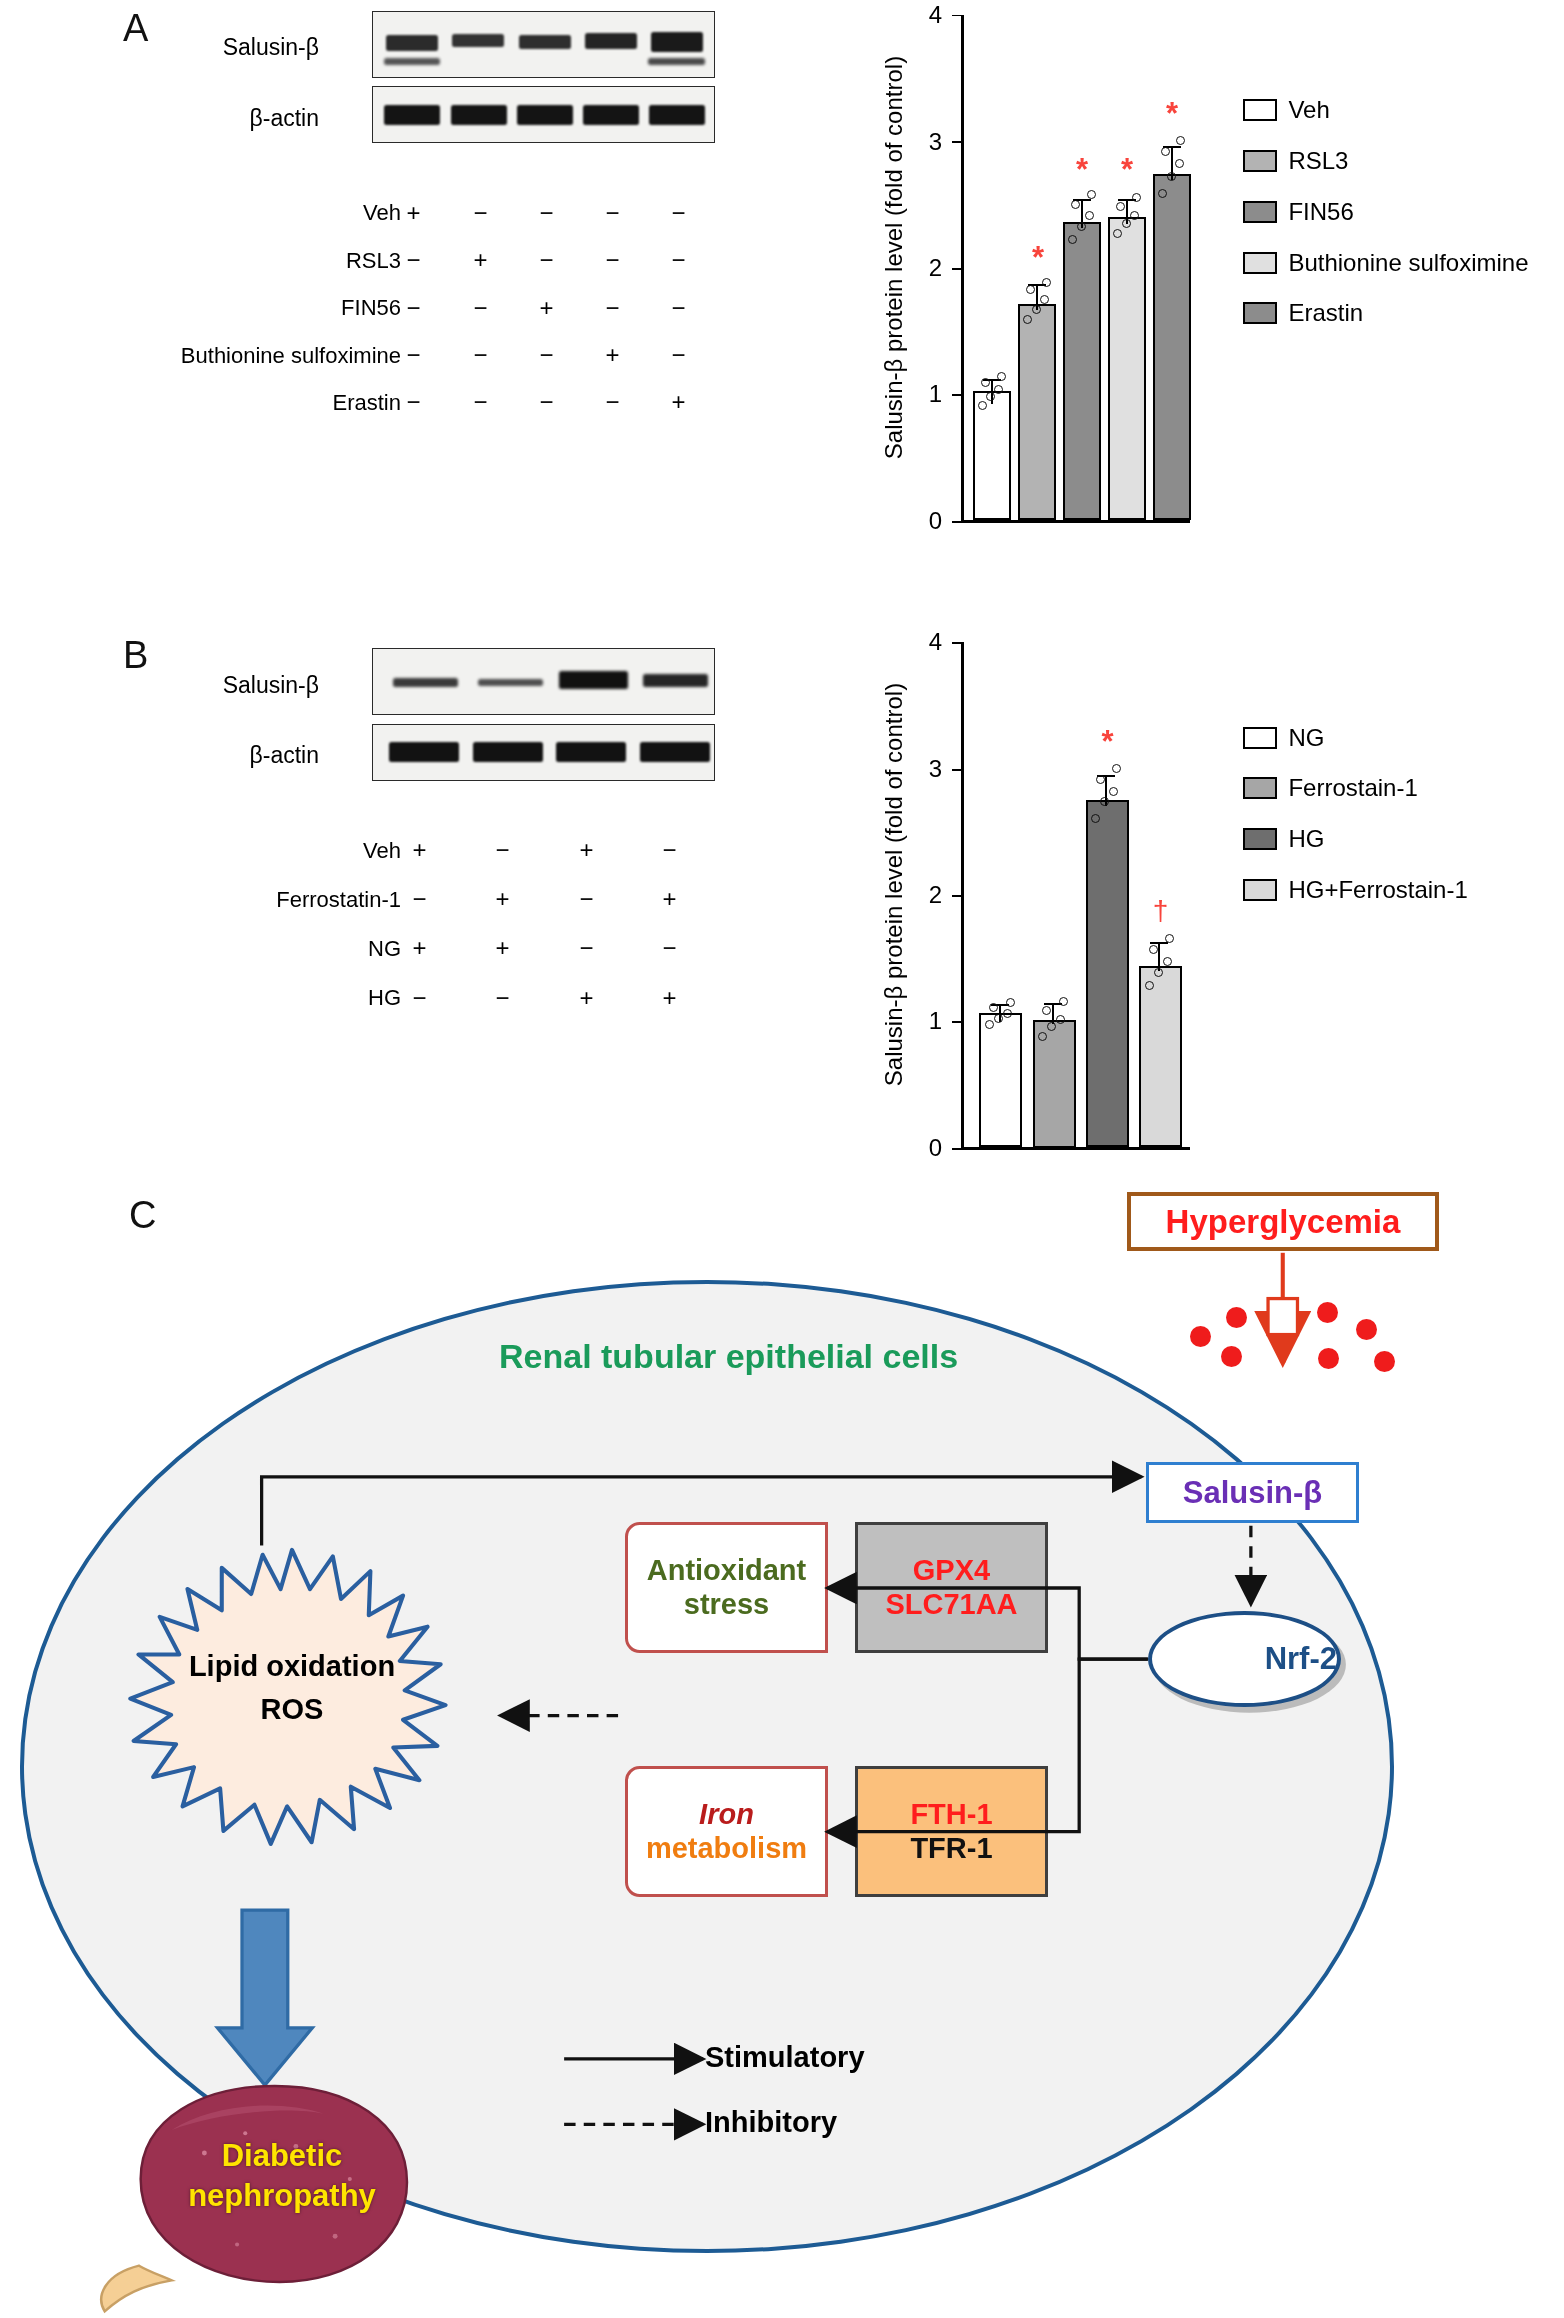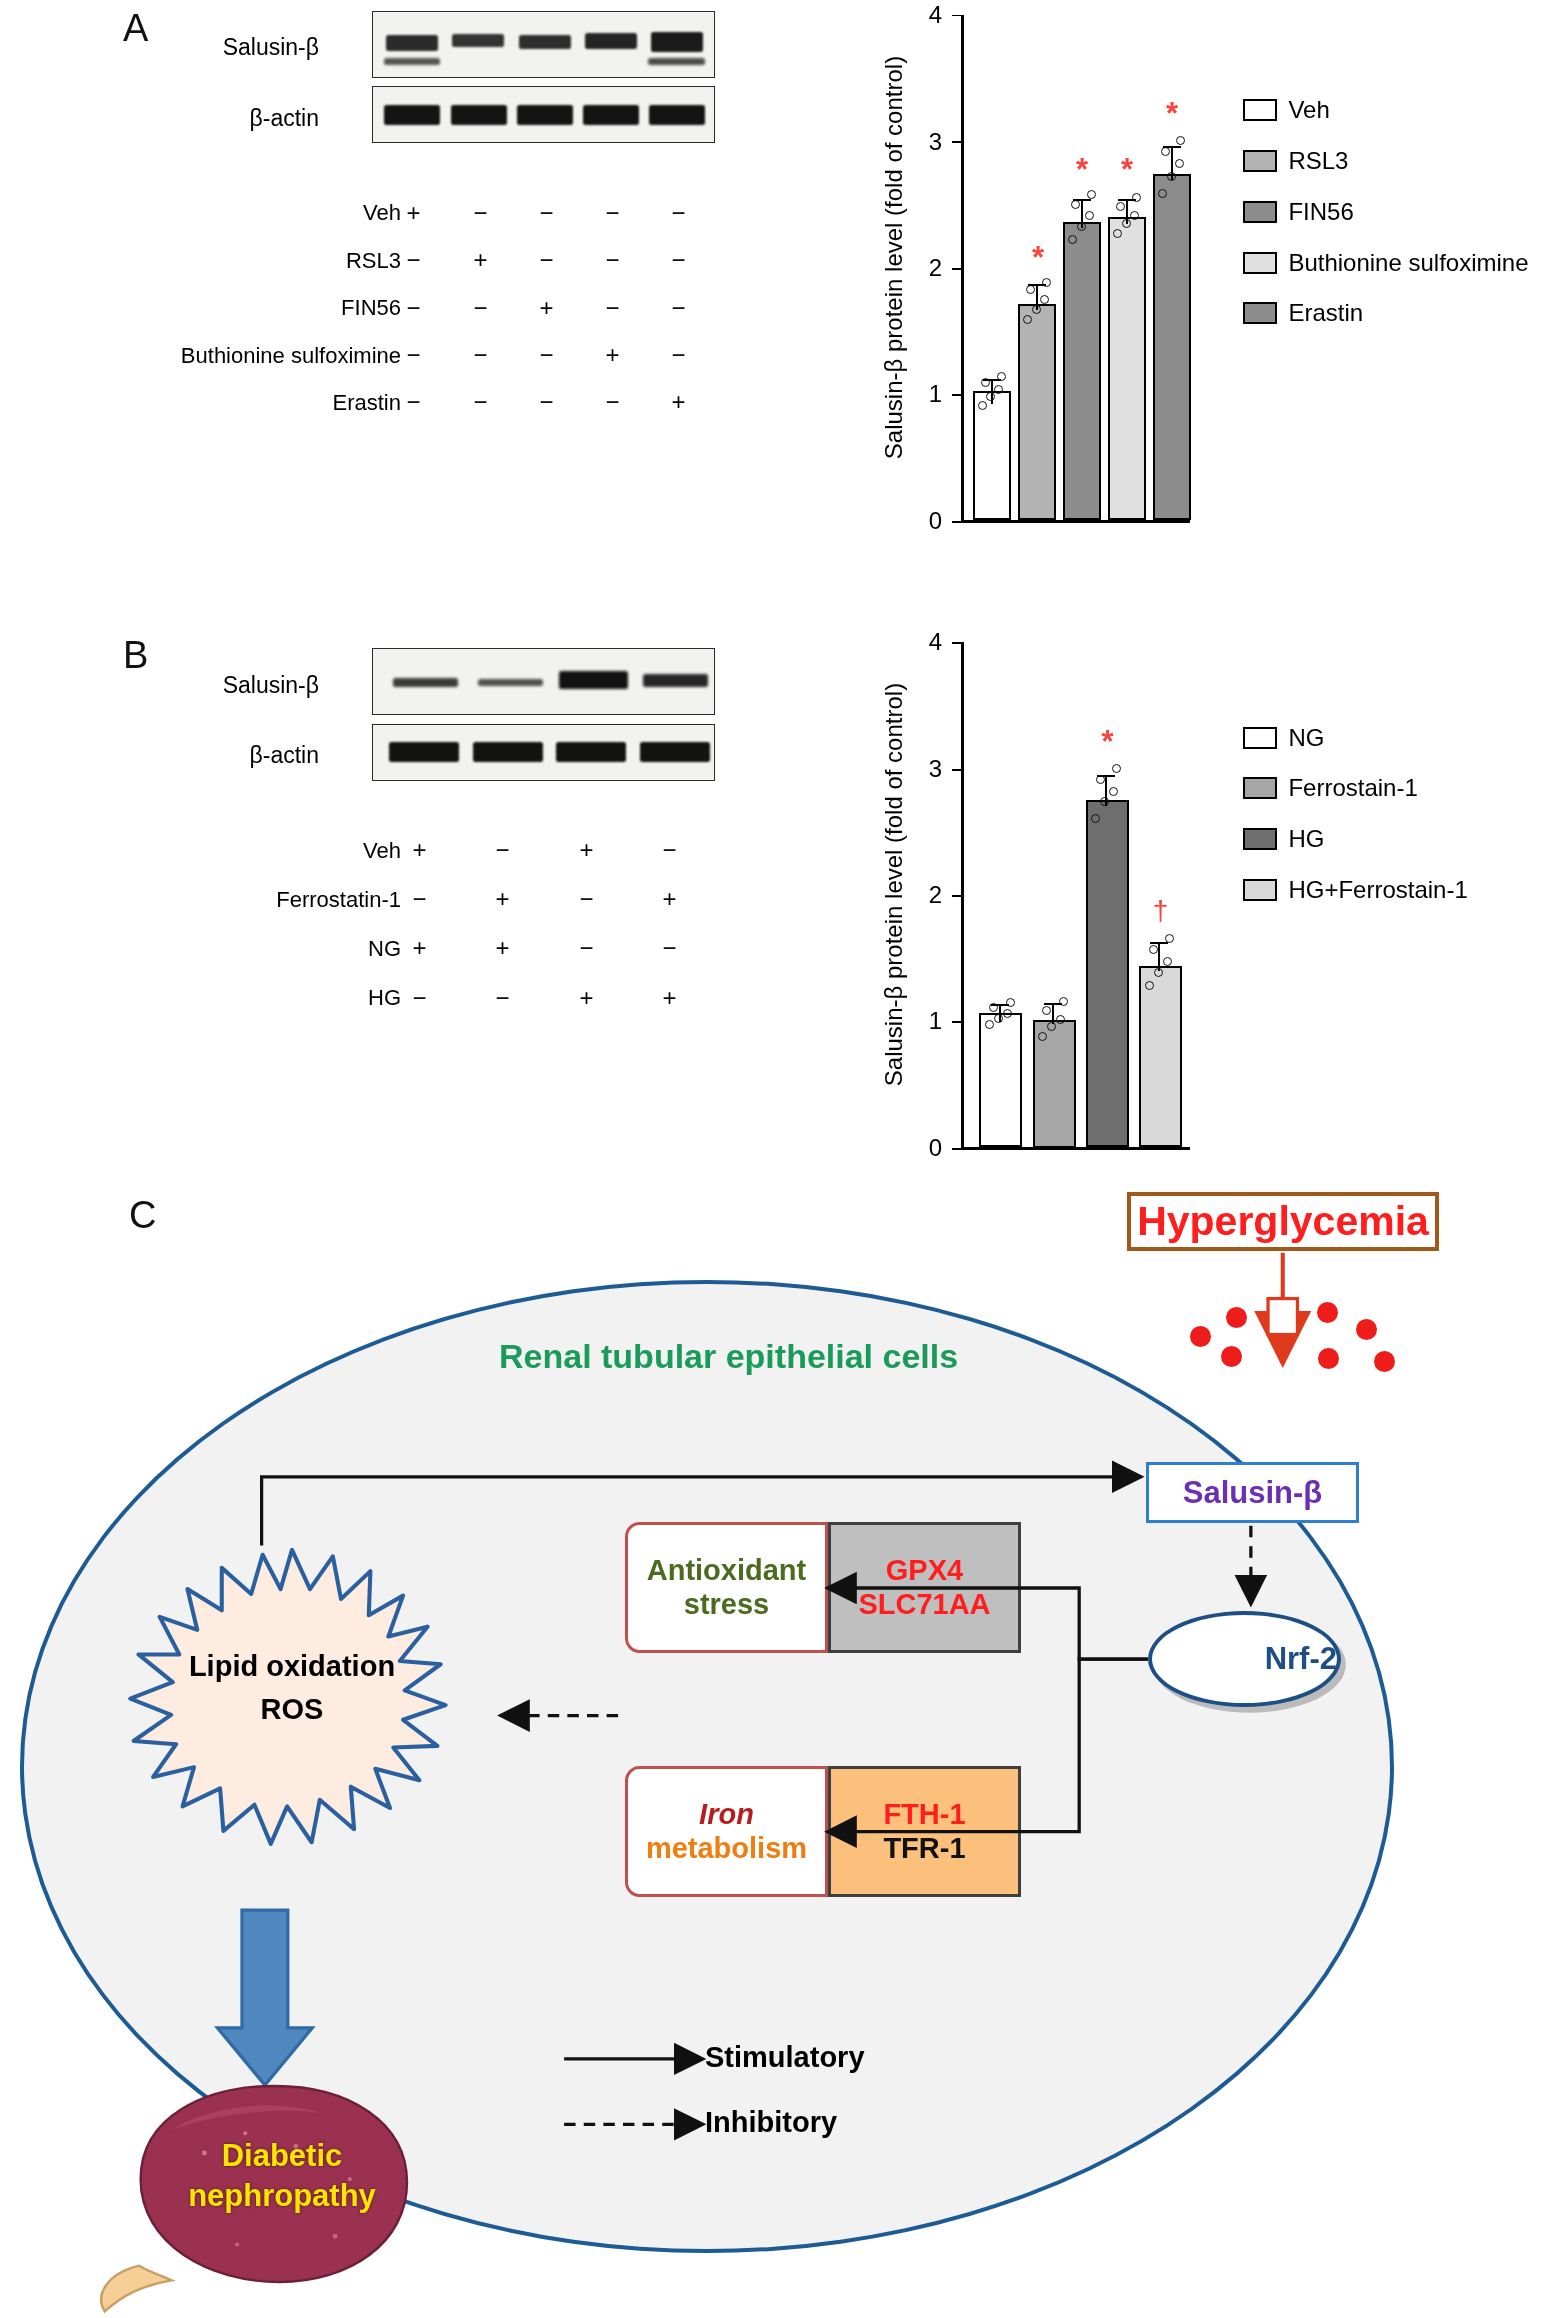--- a/index.html
+++ b/index.html
@@ -161,21 +161,21 @@
     white-space: nowrap;
   }
   .hyper-box {
     position: absolute;
     border: 4.1px solid #a0591a;
     background: #ffffff;
     box-sizing: border-box;
     display: flex;
     align-items: center;
     justify-content: center;
-    font-size: 41px;
+    font-size: 33px;
     font-weight: bold;
     color: #ff1d1d;
   }
   .salusin-box {
     position: absolute;
     border: 3.3px solid #2f7fd0;
     background: #ffffff;
     box-sizing: border-box;
     display: flex;
     align-items: center;
@@ -224,20 +224,21 @@
   .bp-right {
     border: 3.3px solid #3f3f3f;
     box-sizing: border-box;
     display: flex;
     flex-direction: column;
     align-items: center;
     justify-content: center;
     font-size: 29px;
     font-weight: bold;
     line-height: 1.15;
+    margin-left: 27px;
   }
   .burst-wrap {
     position: absolute;
   }
   .burst-text {
     position: absolute;
     width: 100%;
     text-align: center;
     font-size: 29px;
     font-weight: bold;

